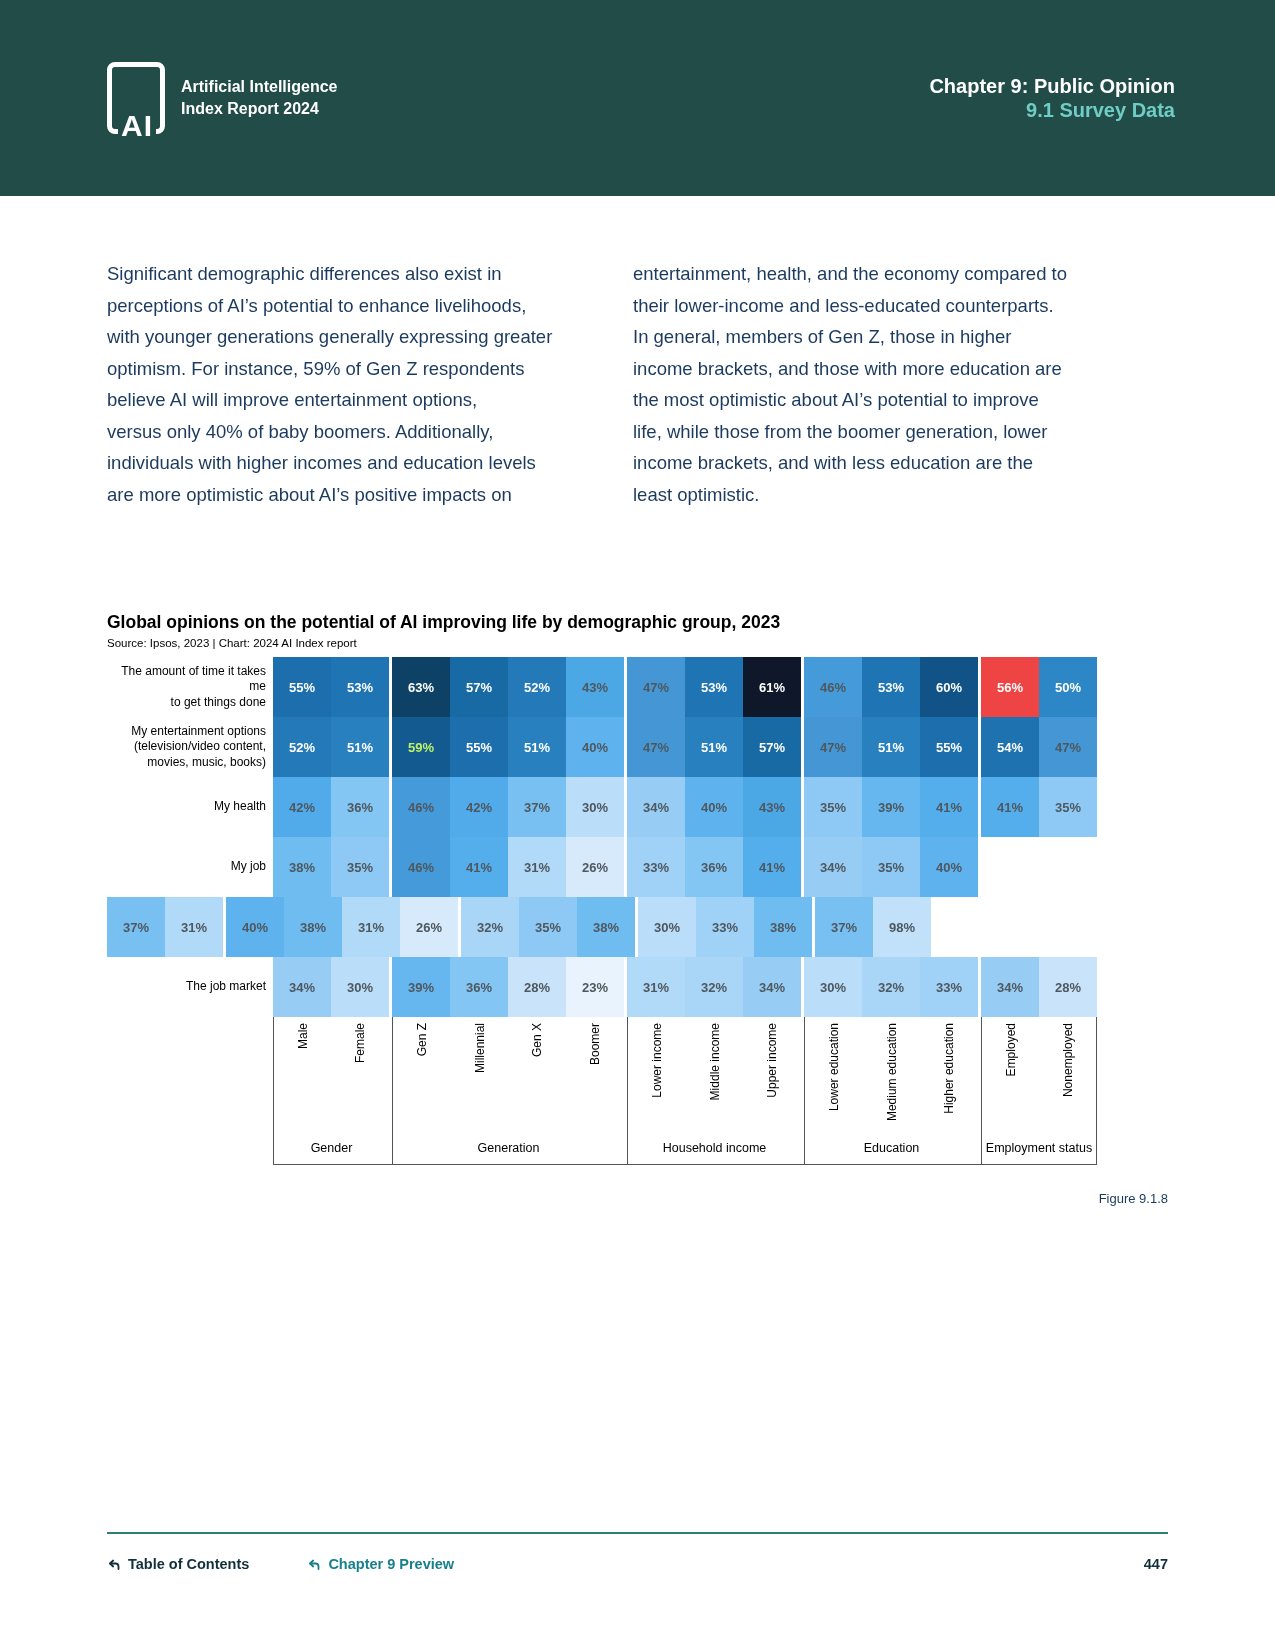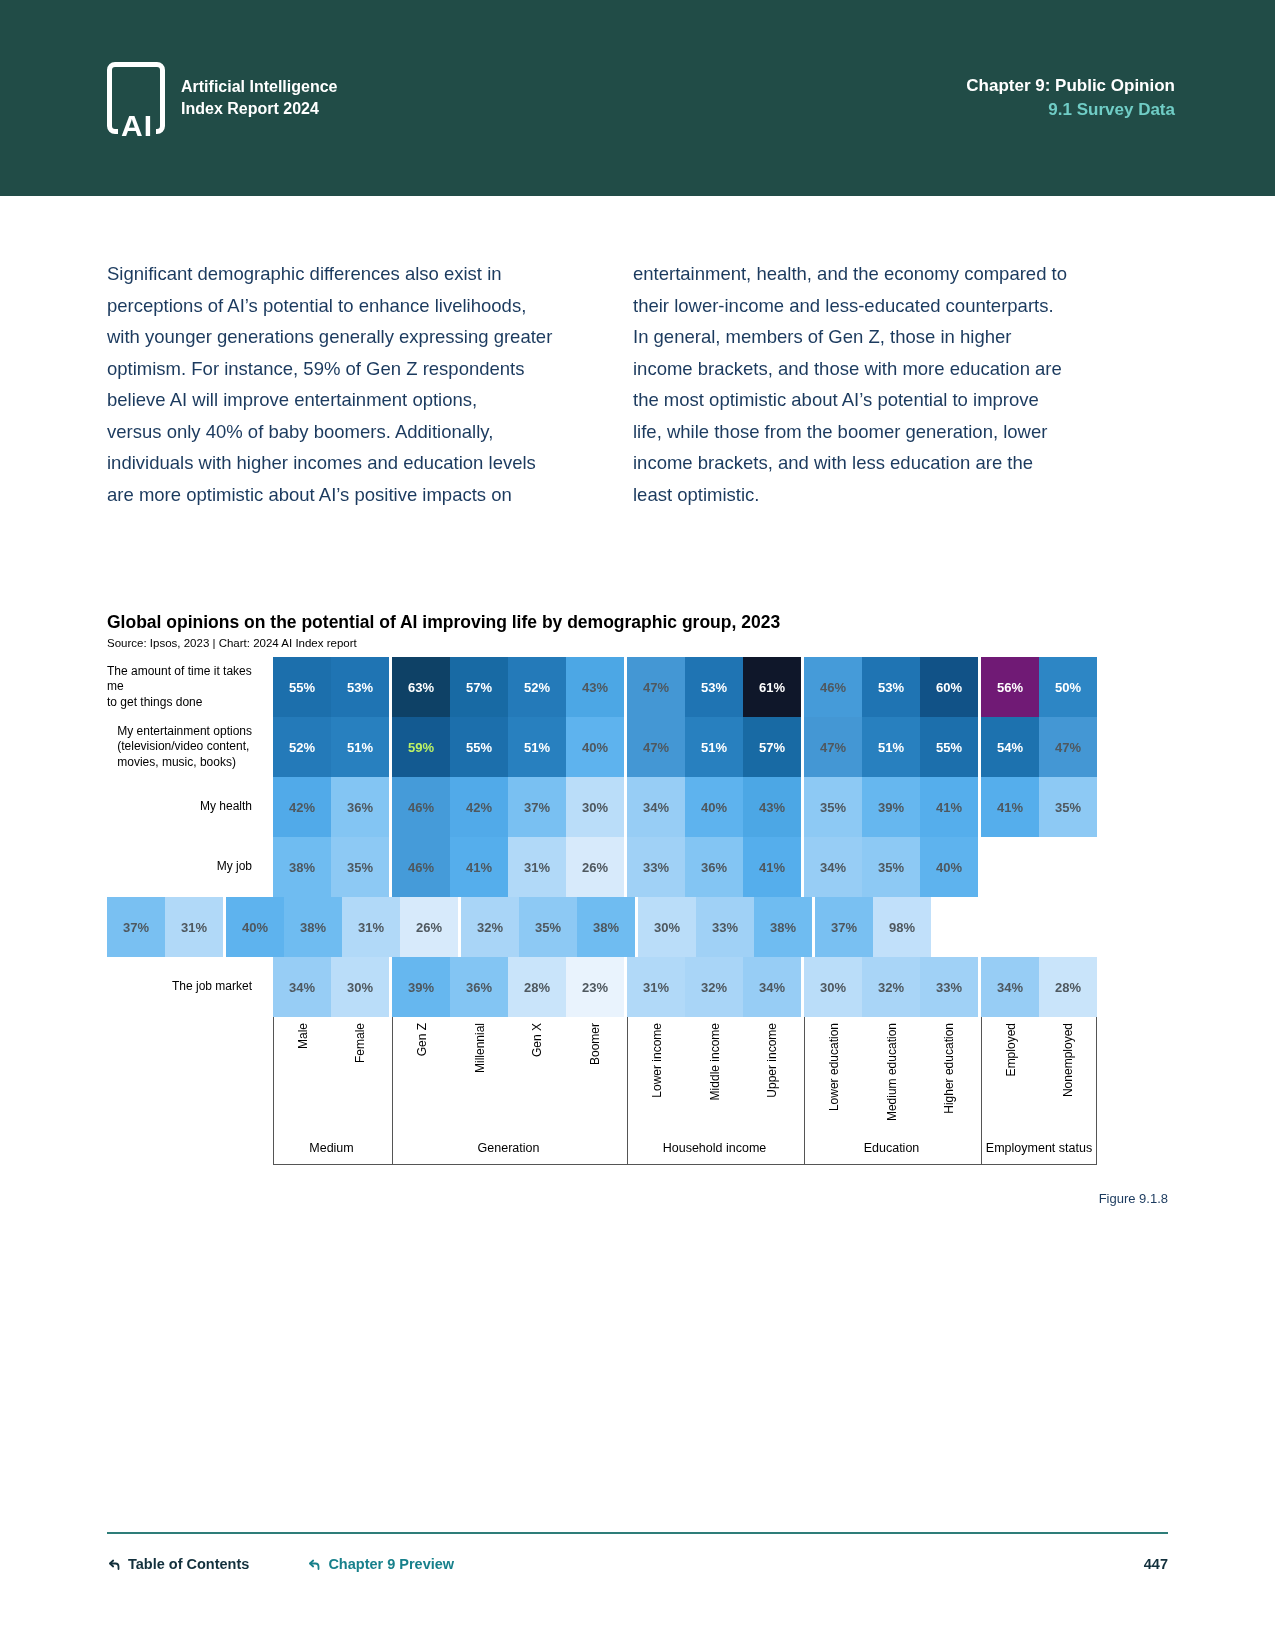--- a/index.html
+++ b/index.html
@@ -6,34 +6,34 @@
   html,body { background:#ffffff; }
   body { font-family:"Liberation Sans", sans-serif; }
   .page { position:relative; width:1275px; height:1650px; margin:0 auto; background:#fff; overflow:hidden; }
 
   
   .header { height:196px; background:var(--teal-dark,#214c47); display:flex; align-items:center; justify-content:space-between; padding:0 100px 0 107px; }
   .brand { display:flex; align-items:center; }
   .logo-box { position:relative; width:58px; height:72px; border:5px solid #fff; border-radius:8px; margin-right:16px; }
   .logo-ai { position:absolute; left:6px; bottom:-12px; background:var(--teal-dark,#214c47); color:#fff; font-size:30px; font-weight:800; letter-spacing:1px; padding:0 3px; line-height:1; }
   .brand-text { color:#fff; font-size:16px; font-weight:700; line-height:22px; }
-  .header-right { text-align:right; font-size:17px; font-weight:700; line-height:24px; }
+  .header-right { text-align:right; font-size:20px; font-weight:700; line-height:24px; }
   .chapter { color:#ffffff; }
   .section { color:var(--teal-accent,#70cdc6); }
 
   
   .article { margin:62px 0 0 107px; display:grid; grid-template-columns:488px 488px; column-gap:38px; color:var(--body-text,#1b3a5e); font-size:18.5px; line-height:31.5px; white-space:pre-line; }
 
   
   .chart-section { margin:100px 0 0 107px; width:1061px; }
   .chart-title { font-size:17.5px; font-weight:700; color:#000; line-height:24px; margin-bottom:2px; }
   .chart-source { font-size:11.5px; color:#000; line-height:15px; margin-bottom:6px; }
 
   .hm-row { display:flex; }
-  .hm-rowlabel { width:166px; padding-right:21px; display:flex; align-items:center; justify-content:flex-end; text-align:left; font-size:12px; line-height:1.28; color:#000; white-space:pre-line; }
+  .hm-rowlabel { width:166px; padding-right:7px; display:flex; align-items:center; justify-content:flex-end; text-align:right; font-size:12px; line-height:1.28; color:#000; white-space:pre-line; }
   .hm-cell { width:58px; height:60px; display:flex; align-items:center; justify-content:center; font-size:13px; font-weight:700; }
   .gap-left { margin-left:3px; }
   .hm-cell.empty { background:#fff; }
 
   .hm-axis { margin-left:166px; width:824px; display:flex; border-bottom:1px solid #555; }
   .axis-group { display:flex; flex-direction:column; border-left:1px solid #555; }
   .axis-group:last-child { border-right:1px solid #555; }
   .vlabels { display:flex; min-height:114px; padding-top:6px; }
   .vslot { width:58px; display:flex; justify-content:center; align-items:flex-start; }
   .vtext { writing-mode:vertical-rl; transform:rotate(180deg); font-size:12px; color:#000; line-height:1; }
@@ -102,21 +102,21 @@
           <div class="hm-cell gap-left" style="background: rgb(14, 65, 102); color: rgb(255, 255, 255);">63%</div>
           <div class="hm-cell" style="background: rgb(24, 106, 164); color: rgb(255, 255, 255);">57%</div>
           <div class="hm-cell" style="background: rgb(36, 122, 185); color: rgb(255, 255, 255);">52%</div>
           <div class="hm-cell" style="background: rgb(76, 167, 229); color: rgb(79, 88, 95);">43%</div>
           <div class="hm-cell gap-left" style="background: rgb(68, 151, 212); color: rgb(79, 88, 95);">47%</div>
           <div class="hm-cell" style="background: rgb(31, 116, 179); color: rgb(255, 255, 255);">53%</div>
           <div class="hm-cell" style="background: #0f172a; color: rgb(255, 255, 255);">61%</div>
           <div class="hm-cell gap-left" style="background: rgb(69, 155, 217); color: rgb(79, 88, 95);">46%</div>
           <div class="hm-cell" style="background: rgb(31, 116, 179); color: rgb(255, 255, 255);">53%</div>
           <div class="hm-cell" style="background: rgb(17, 82, 135); color: rgb(255, 255, 255);">60%</div>
-          <div class="hm-cell gap-left" style="background: #701a75; color: rgb(255, 255, 255);">56%</div>
+          <div class="hm-cell gap-left" style="background: #ef4444; color: rgb(255, 255, 255);">56%</div>
           <div class="hm-cell" style="background: rgb(45, 134, 197); color: rgb(255, 255, 255);">50%</div>
         </div>
         <div class="hm-row">
           <div class="hm-rowlabel">My entertainment options
 (television/video content,
 movies, music, books)</div>
           <div class="hm-cell" style="background: rgb(36, 122, 185); color: rgb(255, 255, 255);">52%</div>
           <div class="hm-cell" style="background: rgb(40, 128, 191); color: rgb(255, 255, 255);">51%</div>
           <div class="hm-cell gap-left" style="background: rgb(19, 90, 145); color: #bef264;">59%</div>
           <div class="hm-cell" style="background: rgb(28, 111, 172); color: rgb(255, 255, 255);">55%</div>
@@ -202,21 +202,21 @@
     <div id="heatmap-axis" class="hm-axis">
         <div class="axis-group" style="width: 116px;">
           <div class="vlabels">
             <div class="vslot">
               <span class="vtext">Male</span>
             </div>
             <div class="vslot">
               <span class="vtext">Female</span>
             </div>
           </div>
-          <div class="glabel">Medium</div>
+          <div class="glabel">Gender</div>
         </div>
         <div class="axis-group gap-left" style="width: 232px;">
           <div class="vlabels">
             <div class="vslot">
               <span class="vtext">Gen Z</span>
             </div>
             <div class="vslot">
               <span class="vtext">Millennial</span>
             </div>
             <div class="vslot">

